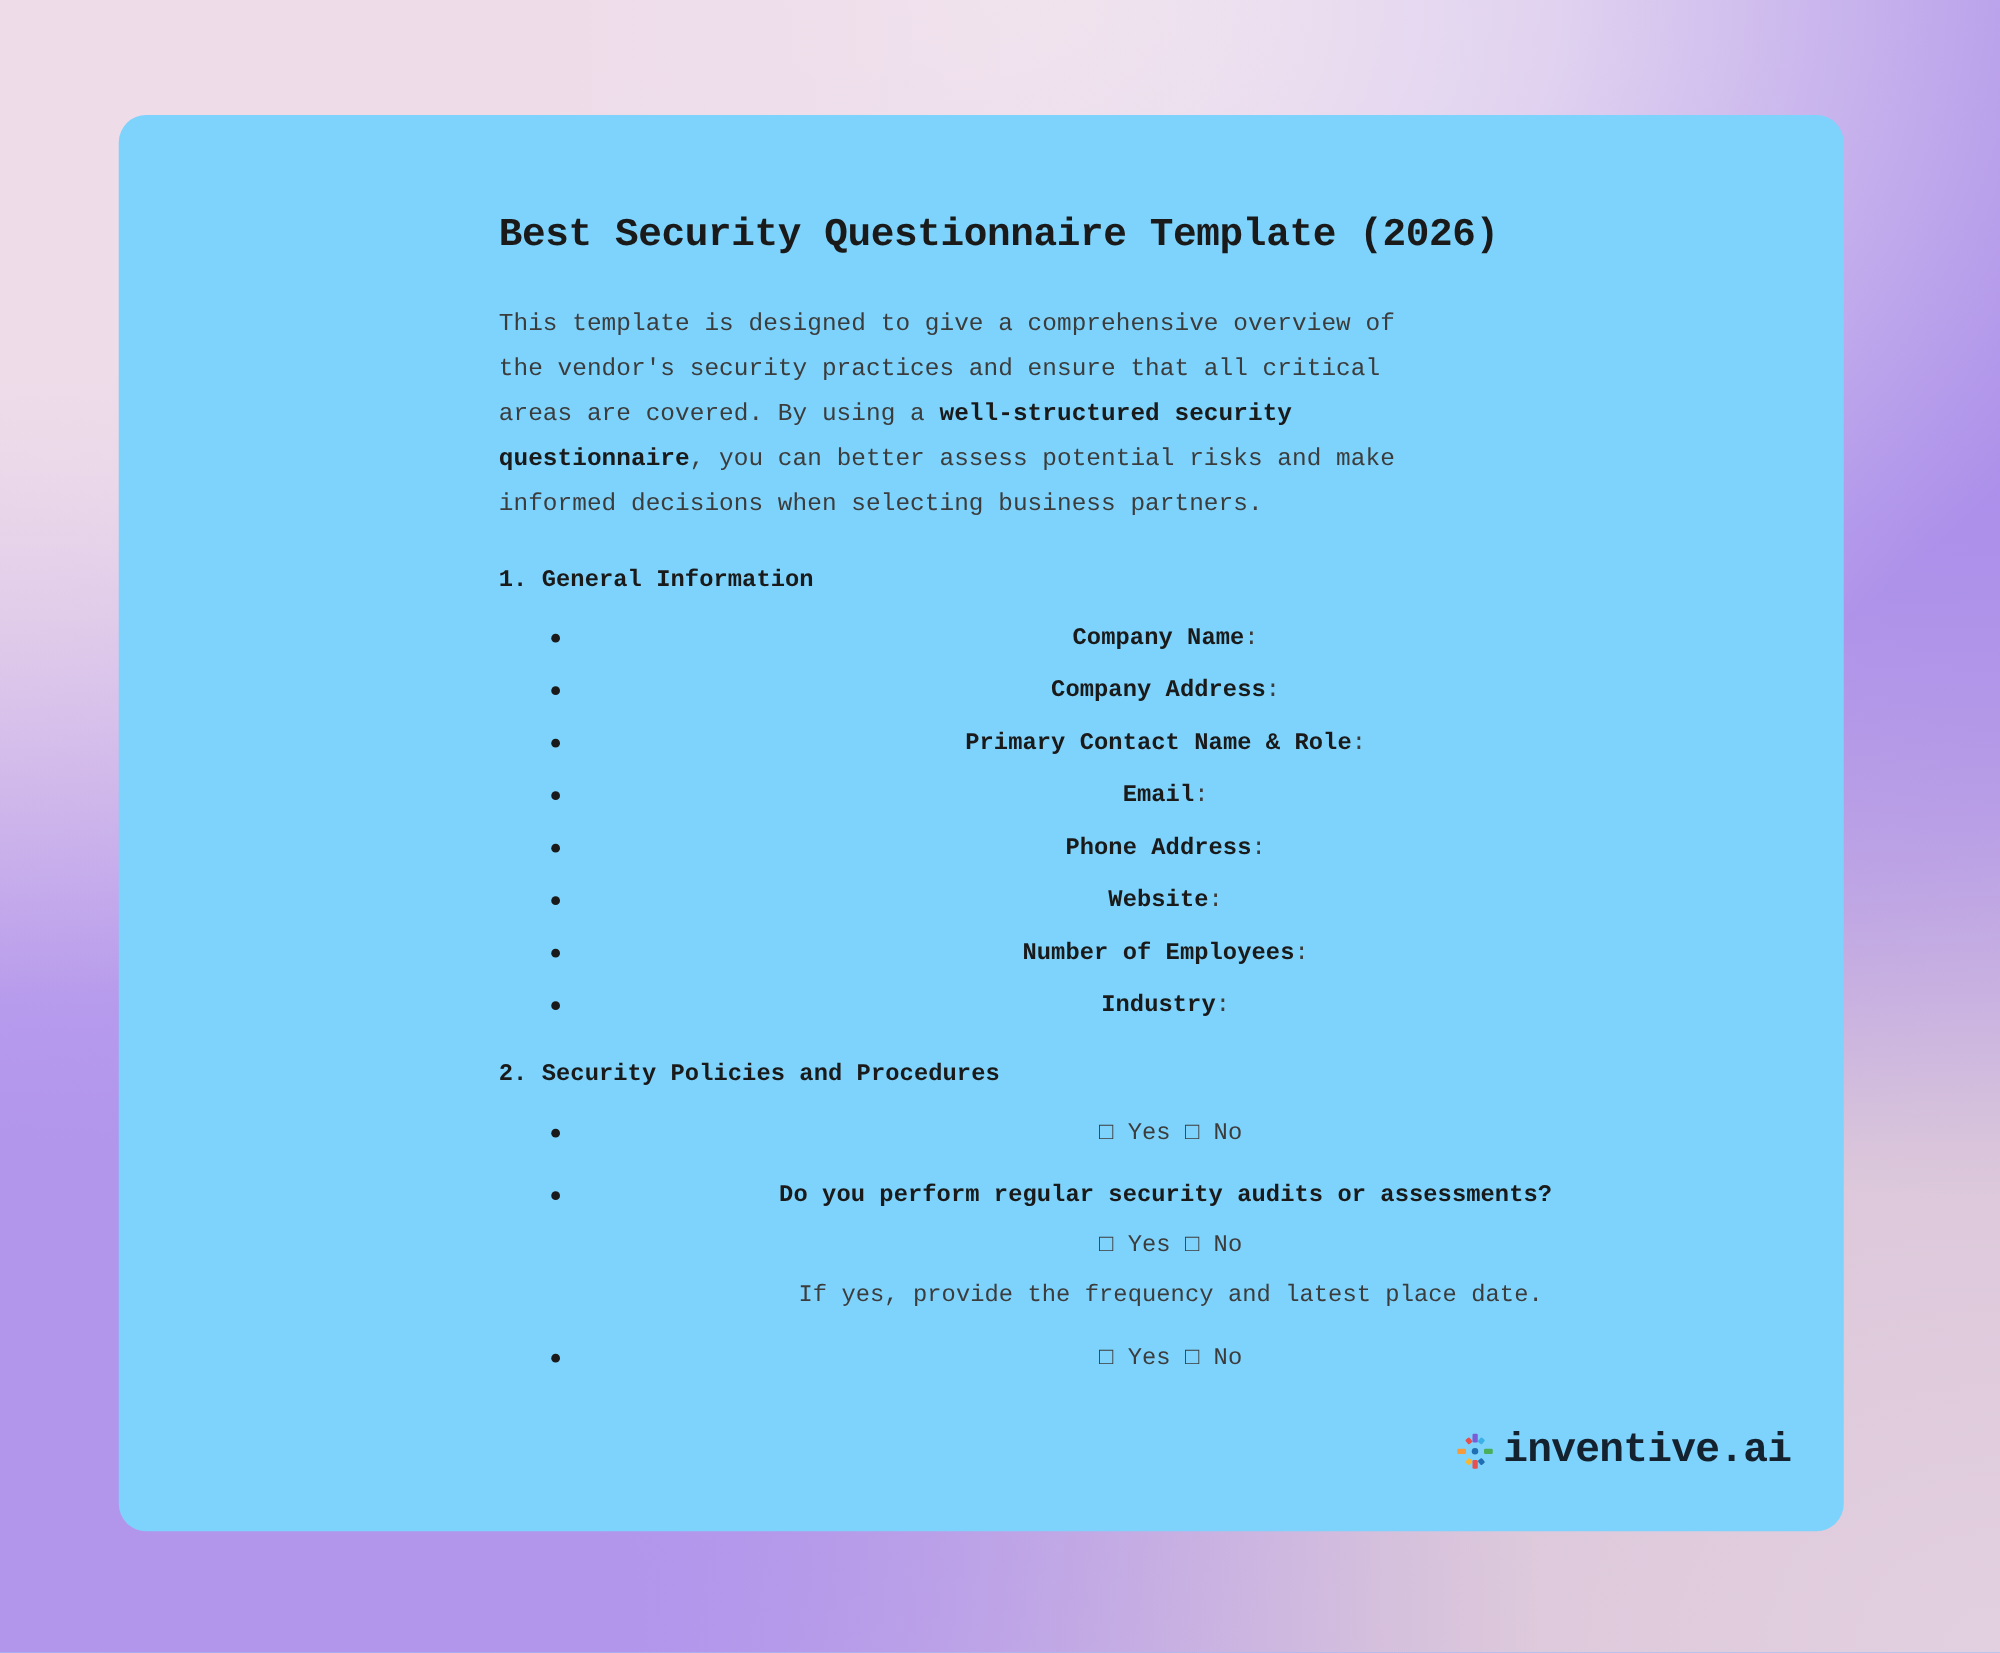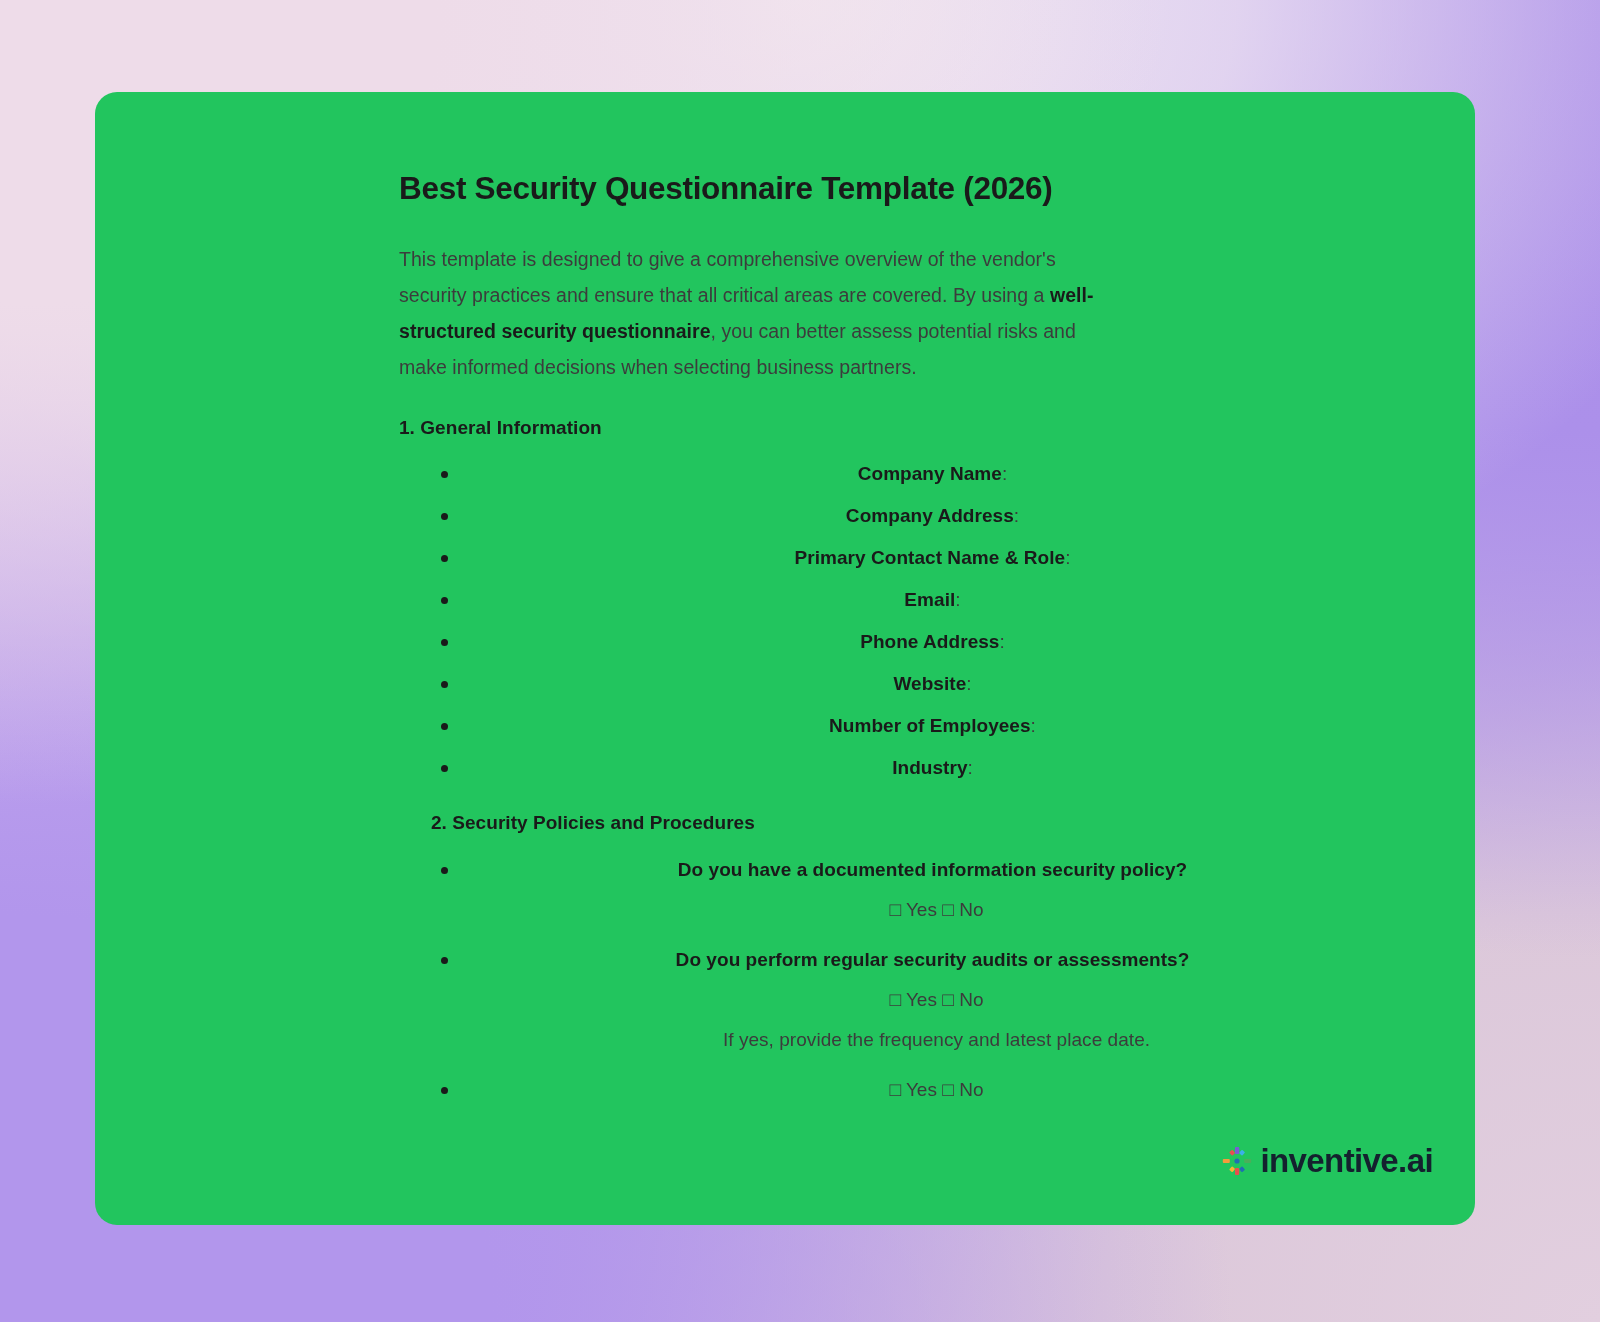--- a/index.html
+++ b/index.html
@@ -29,23 +29,24 @@
       linear-gradient(150deg, #EBD9E7 0%, #C3A4EE 45%, #AE92EA 70%, #D9C4DC 100%);
   }
 
   
   #card {
     position: absolute;
     left: 95px;
     top: 92px;
     width: 1380px;
     height: 1133px;
-    background: #22c55e;
+    background: #7dd3fc;
     border-radius: 22px;
     overflow: hidden;
+    font-family: Liberation Mono, monospace;
   }
 
   #doc {
     position: absolute;
     left: 304px;
     top: 77px;
     width: 1000px;
   }
 
   
@@ -67,21 +68,21 @@
   }
   #intro b { color: #1A1A1A; font-weight: bold; }
 
   .section-heading {
     font-size: 19px;
     font-weight: bold;
     color: #1A1A1A;
     letter-spacing: 0.05px;
   }
   #sec1-heading { margin-top: 32px; }
-  #sec2-heading { margin-top: 31px; margin-left: 32px; }
+  #sec2-heading { margin-top: 31px; }
 
   .bullet-list { list-style: none; margin-top: 22px; text-align: center; }
 
   .bullet-item {
     position: relative;
     padding-left: 67px;
     margin-bottom: 16px;
   }
   .bullet-item::before {
     content: "";
@@ -193,21 +194,20 @@
       </li>
       <li class="bullet-item">
         <span class="bullet-label"><span>Industry</span><span class="thin">:</span></span>
       </li>
     </ul>
 
     <h2 id="sec2-heading" class="section-heading">2. Security Policies and Procedures</h2>
 
     <ul id="sec2-list" class="bullet-list">
       <li class="bullet-item q-item">
-        <div class="q-text">Do you have a documented information security policy?</div>
         <div class="q-options">□ Yes □ No</div>
       </li>
       <li class="bullet-item q-item">
         <div class="q-text">Do you perform regular security audits or assessments?</div>
         <div class="q-options">□ Yes □ No</div>
         <div class="q-followup">If yes, provide the frequency and latest place date.</div>
       </li>
       <li class="bullet-item q-item">
         <div class="q-options">□ Yes □ No</div>
       </li>

